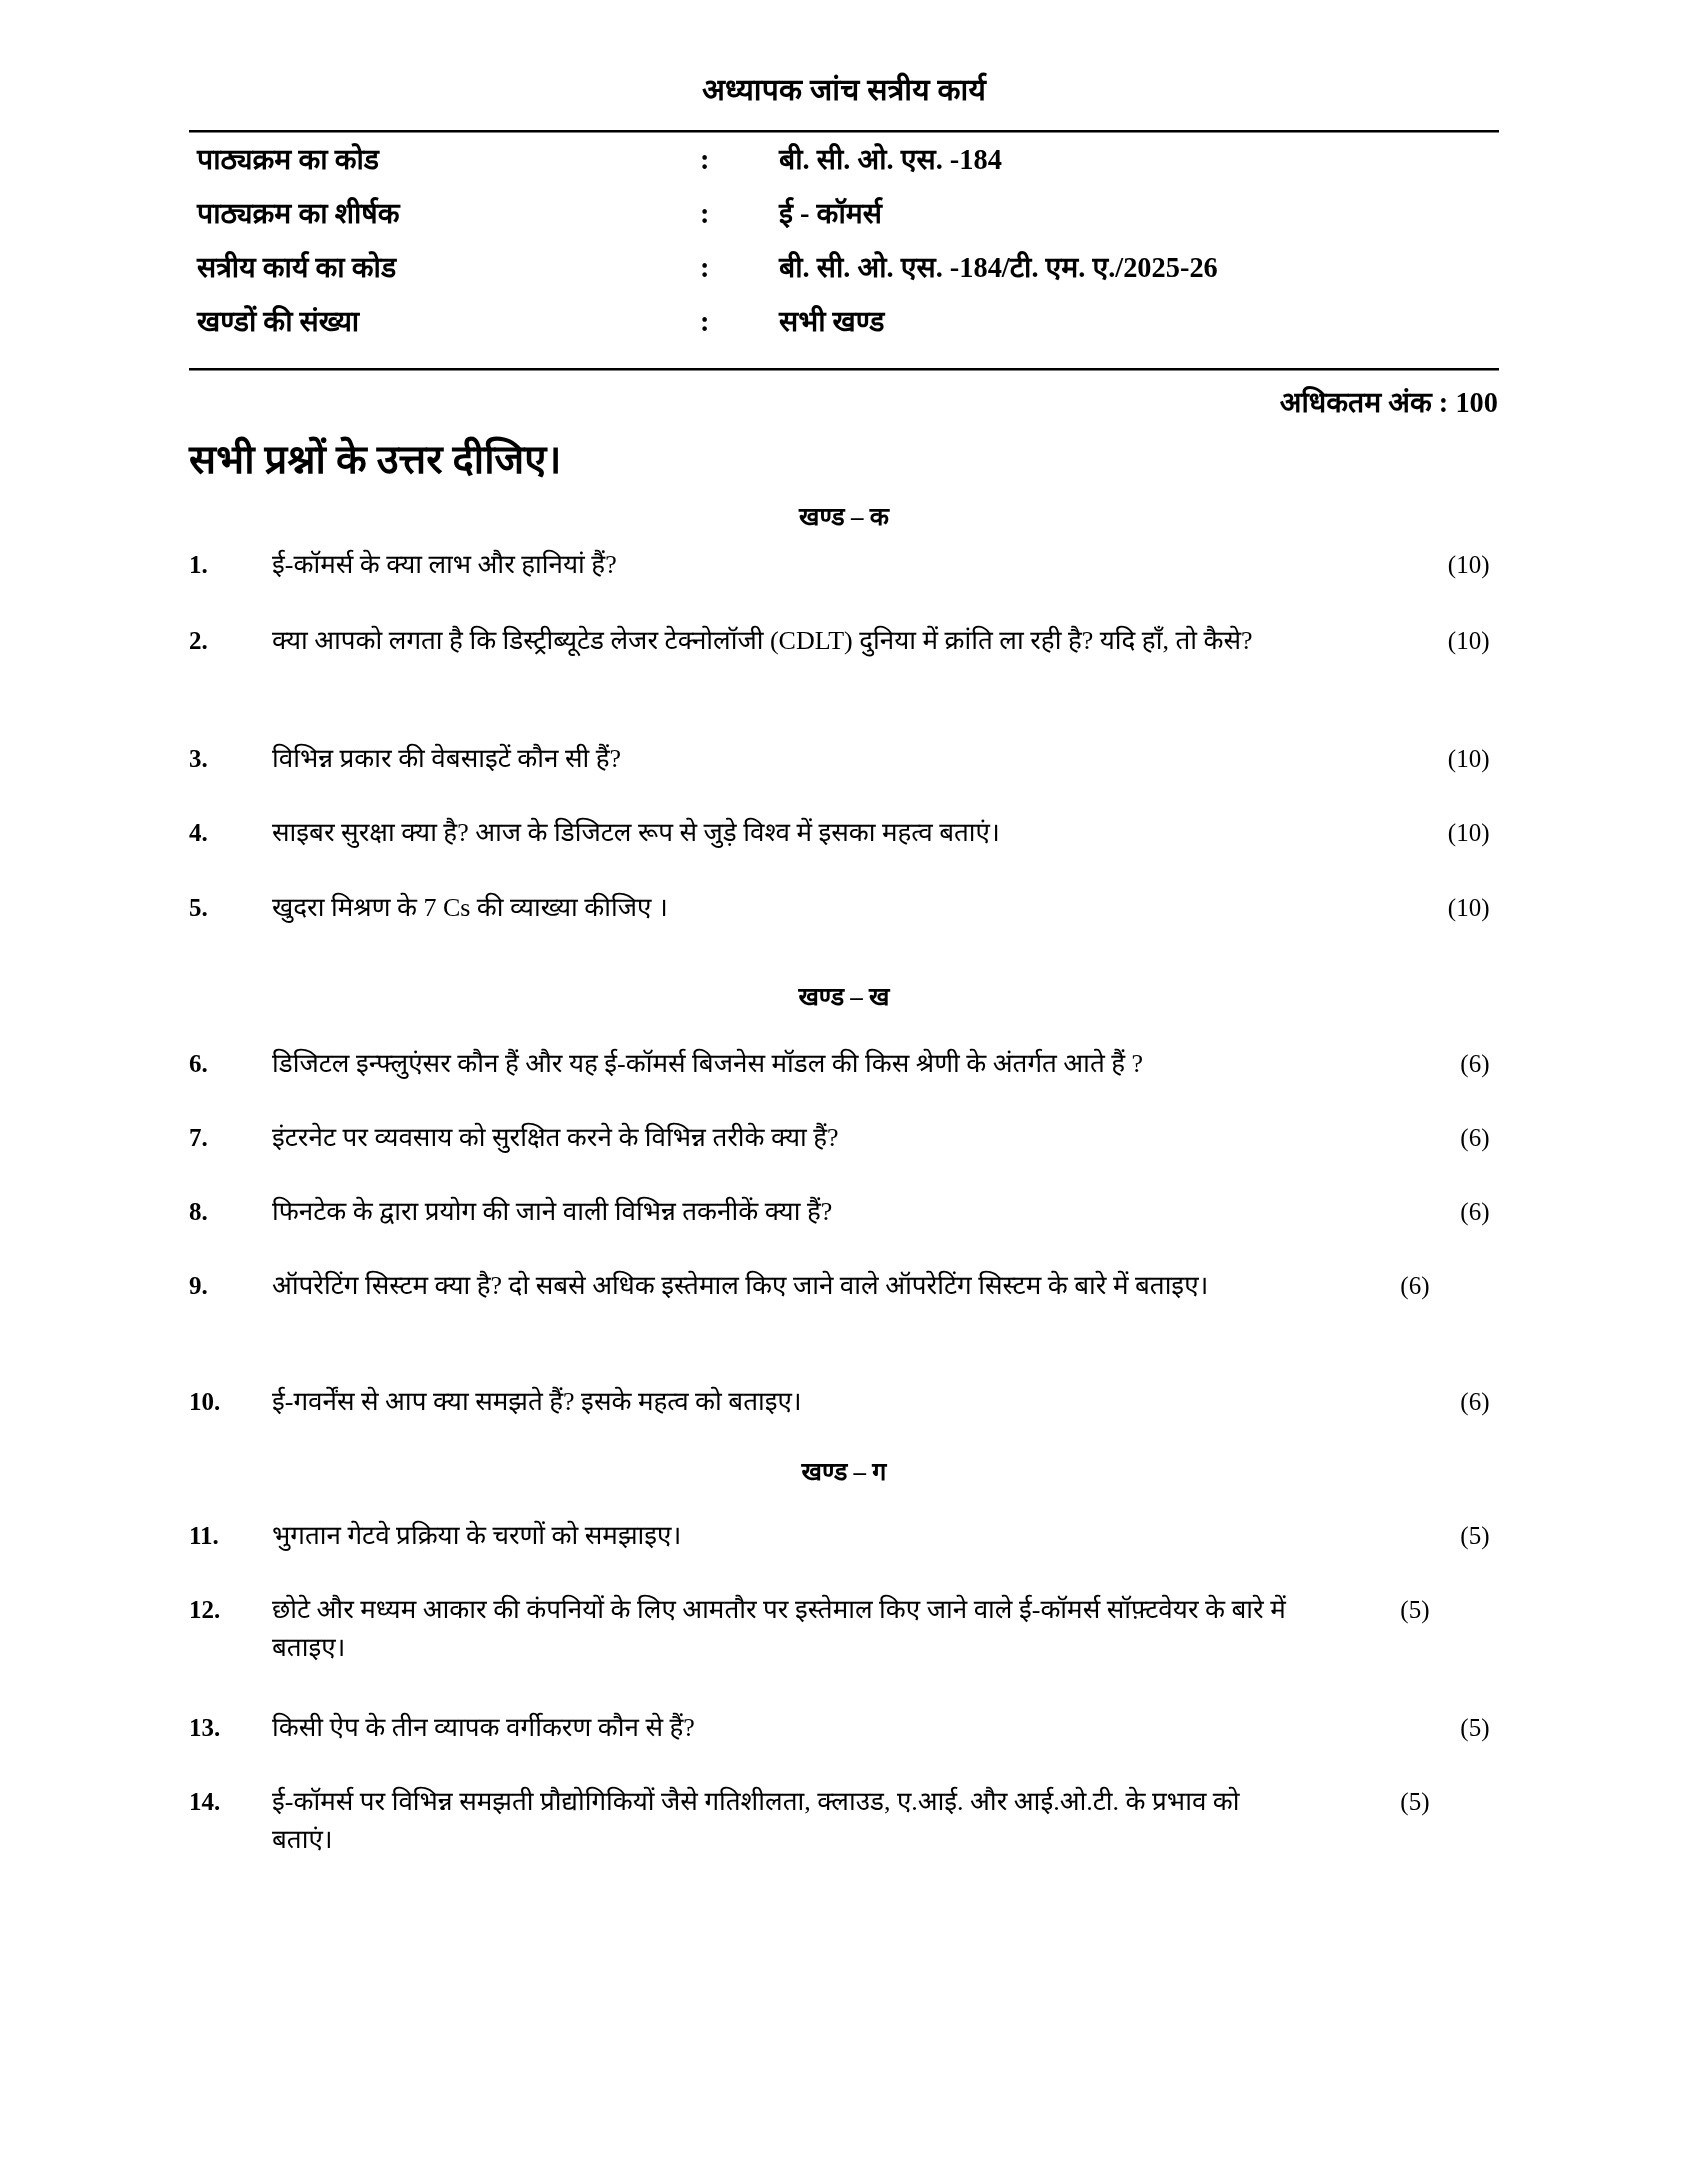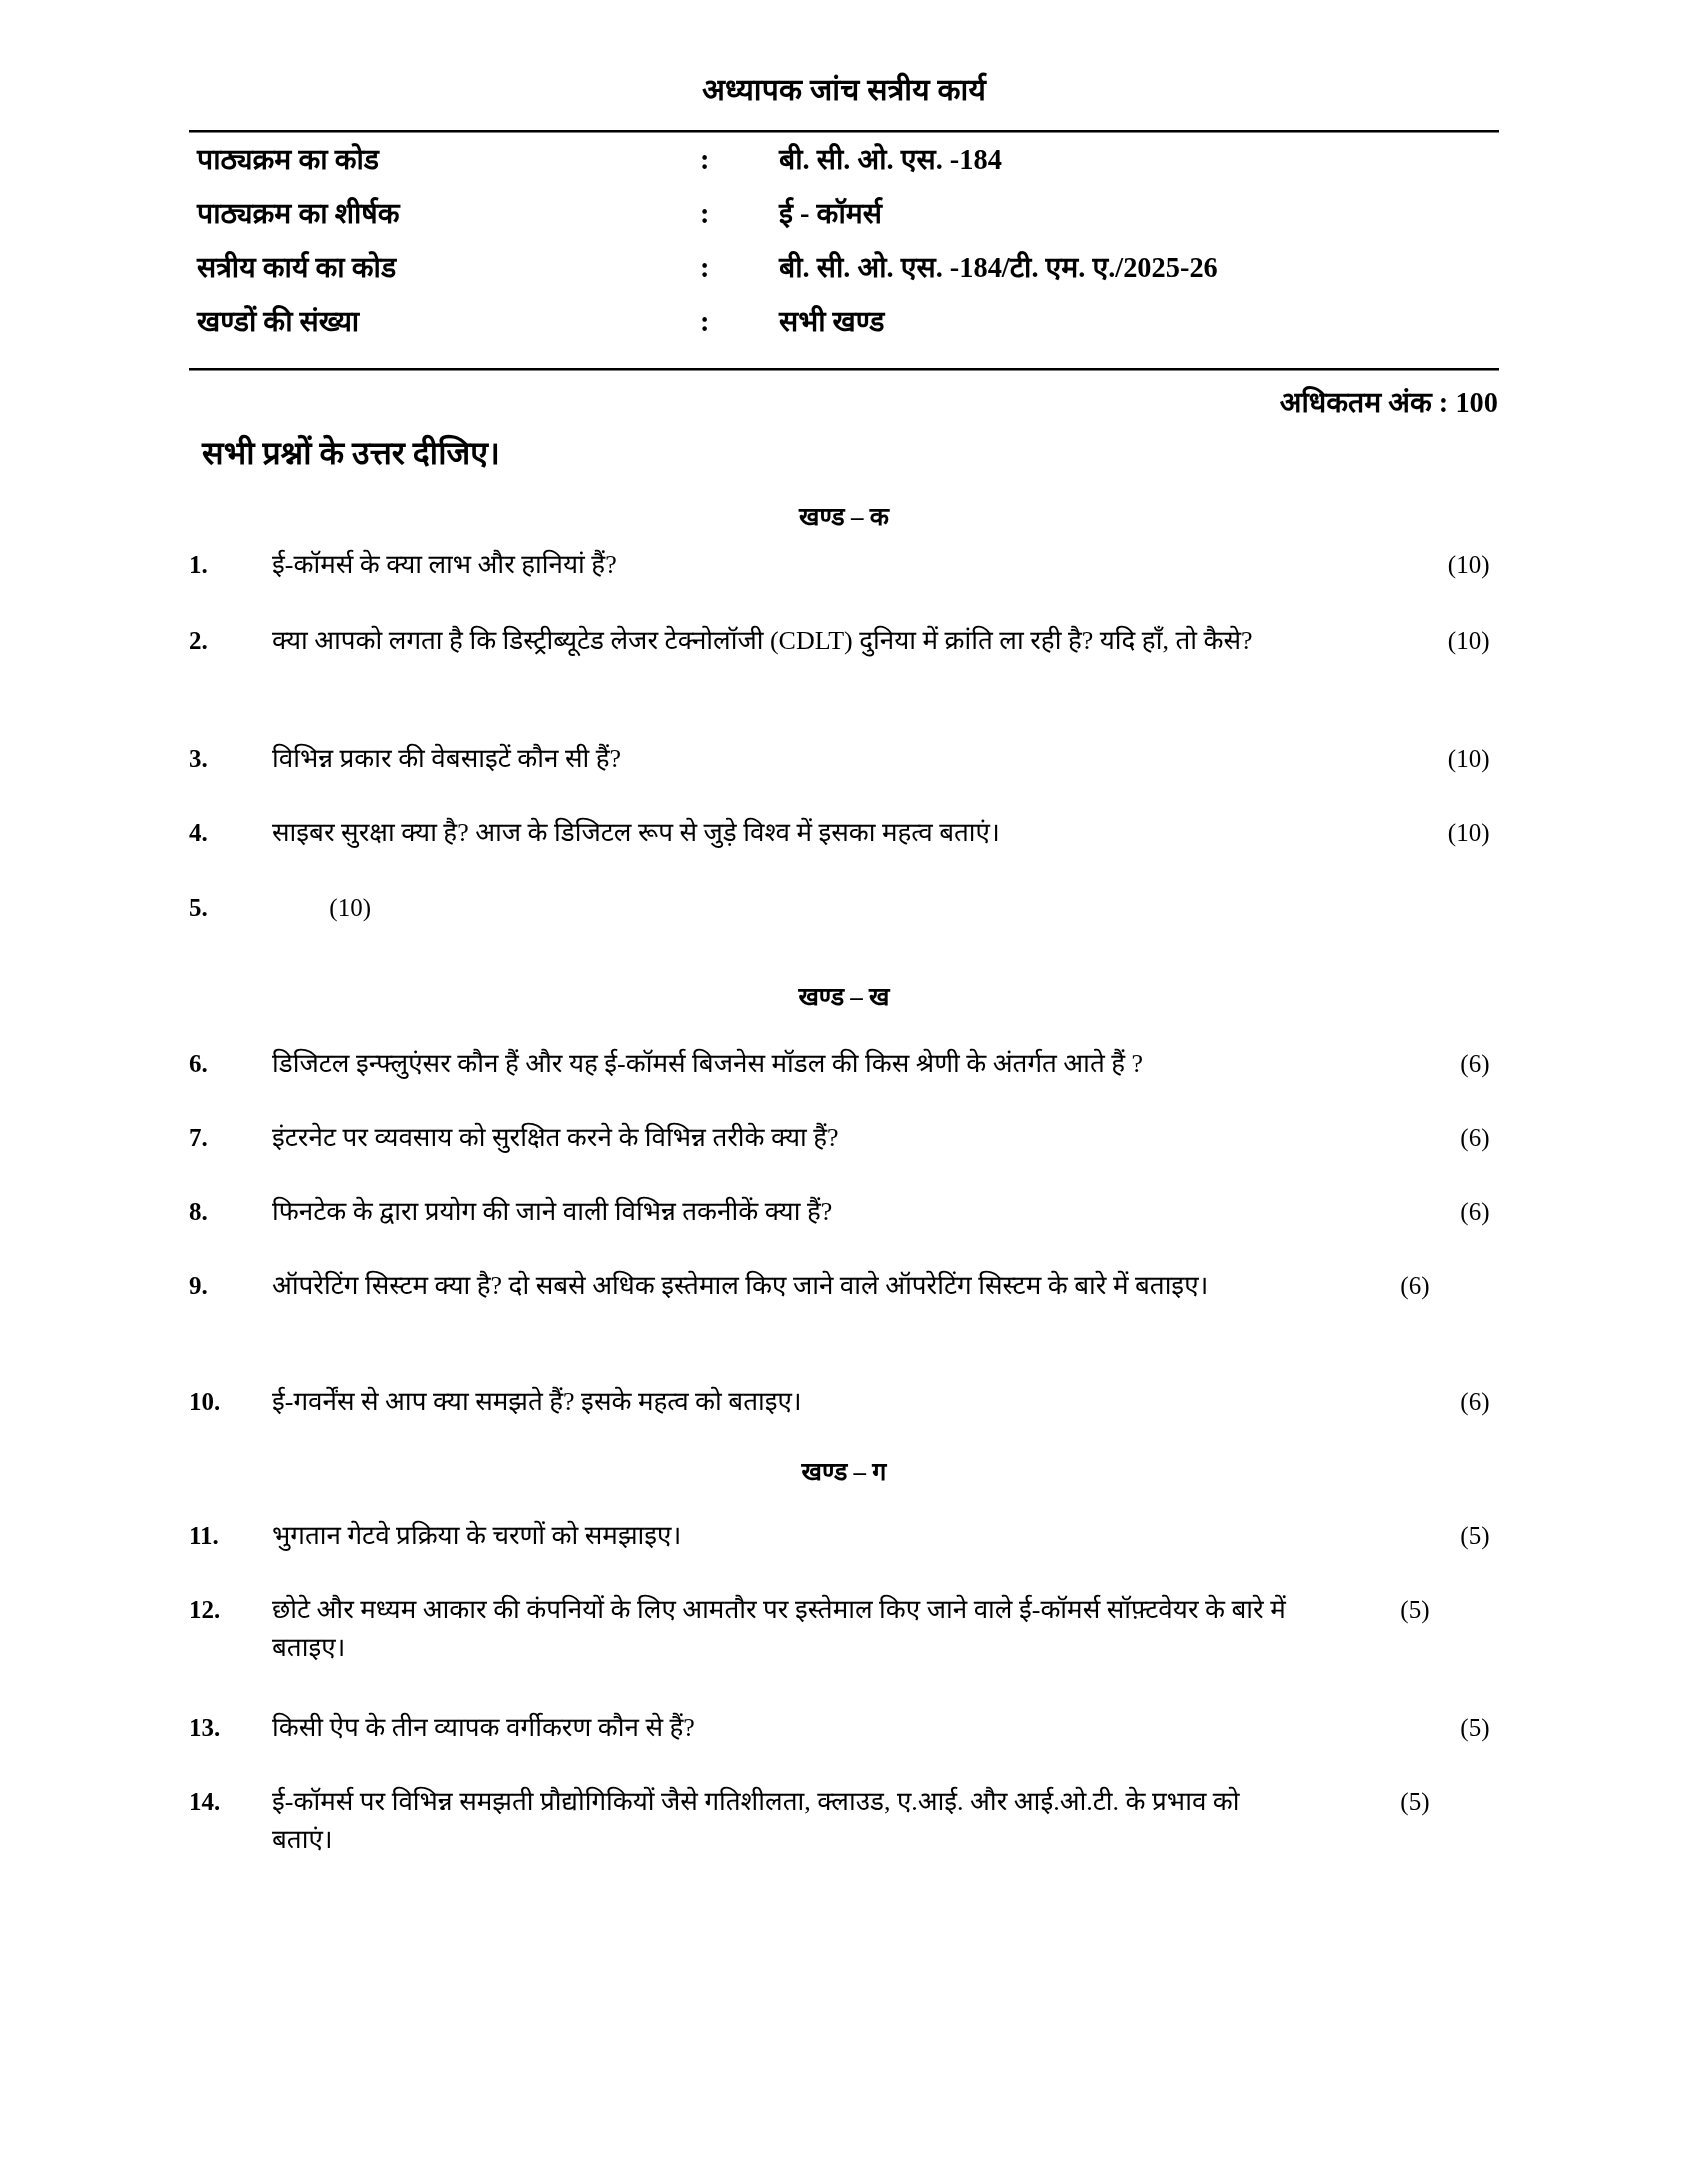--- a/index.html
+++ b/index.html
@@ -88,23 +88,22 @@
     font-size: 28.4px;
     font-weight: bold;
     text-align: right;
   }
 
   
   .instruction {
     position: absolute;
     left: 189px;
     top: 430px;
-    font-size: 32px;
-    font-weight: bold;
-    margin-left: 13px;
+    font-size: 40px;
+    font-weight: bold;
   }
 
   
   .section-head {
     position: absolute;
     left: 189px;
     width: 1310px;
     text-align: center;
     font-size: 25px;
     font-weight: bold;
@@ -208,20 +207,21 @@
   </div>
 
   <div class="qblock" style="top:814px;">
     <div class="q-num">4.</div>
     <div class="q-text">साइबर सुरक्षा क्या है? आज के डिजिटल रूप से जुड़े विश्व में इसका महत्व बताएं।</div>
     <div class="q-marks">(10)</div>
   </div>
 
   <div class="qblock" style="top:889px;">
     <div class="q-num">5.</div>
+    <div class="q-text">खुदरा मिश्रण के 7 Cs की व्याख्या कीजिए ।</div>
     <div class="q-marks">(10)</div>
   </div>
 
   <div class="section-head" style="top:978px;">खण्ड – ख</div>
 
   <div class="qblock" style="top:1045px;">
     <div class="q-num">6.</div>
     <div class="q-text">डिजिटल इन्फ्लुएंसर कौन हैं और यह ई-कॉमर्स बिजनेस मॉडल की किस श्रेणी के अंतर्गत आते हैं ?</div>
     <div class="q-marks">(6)</div>
   </div>

